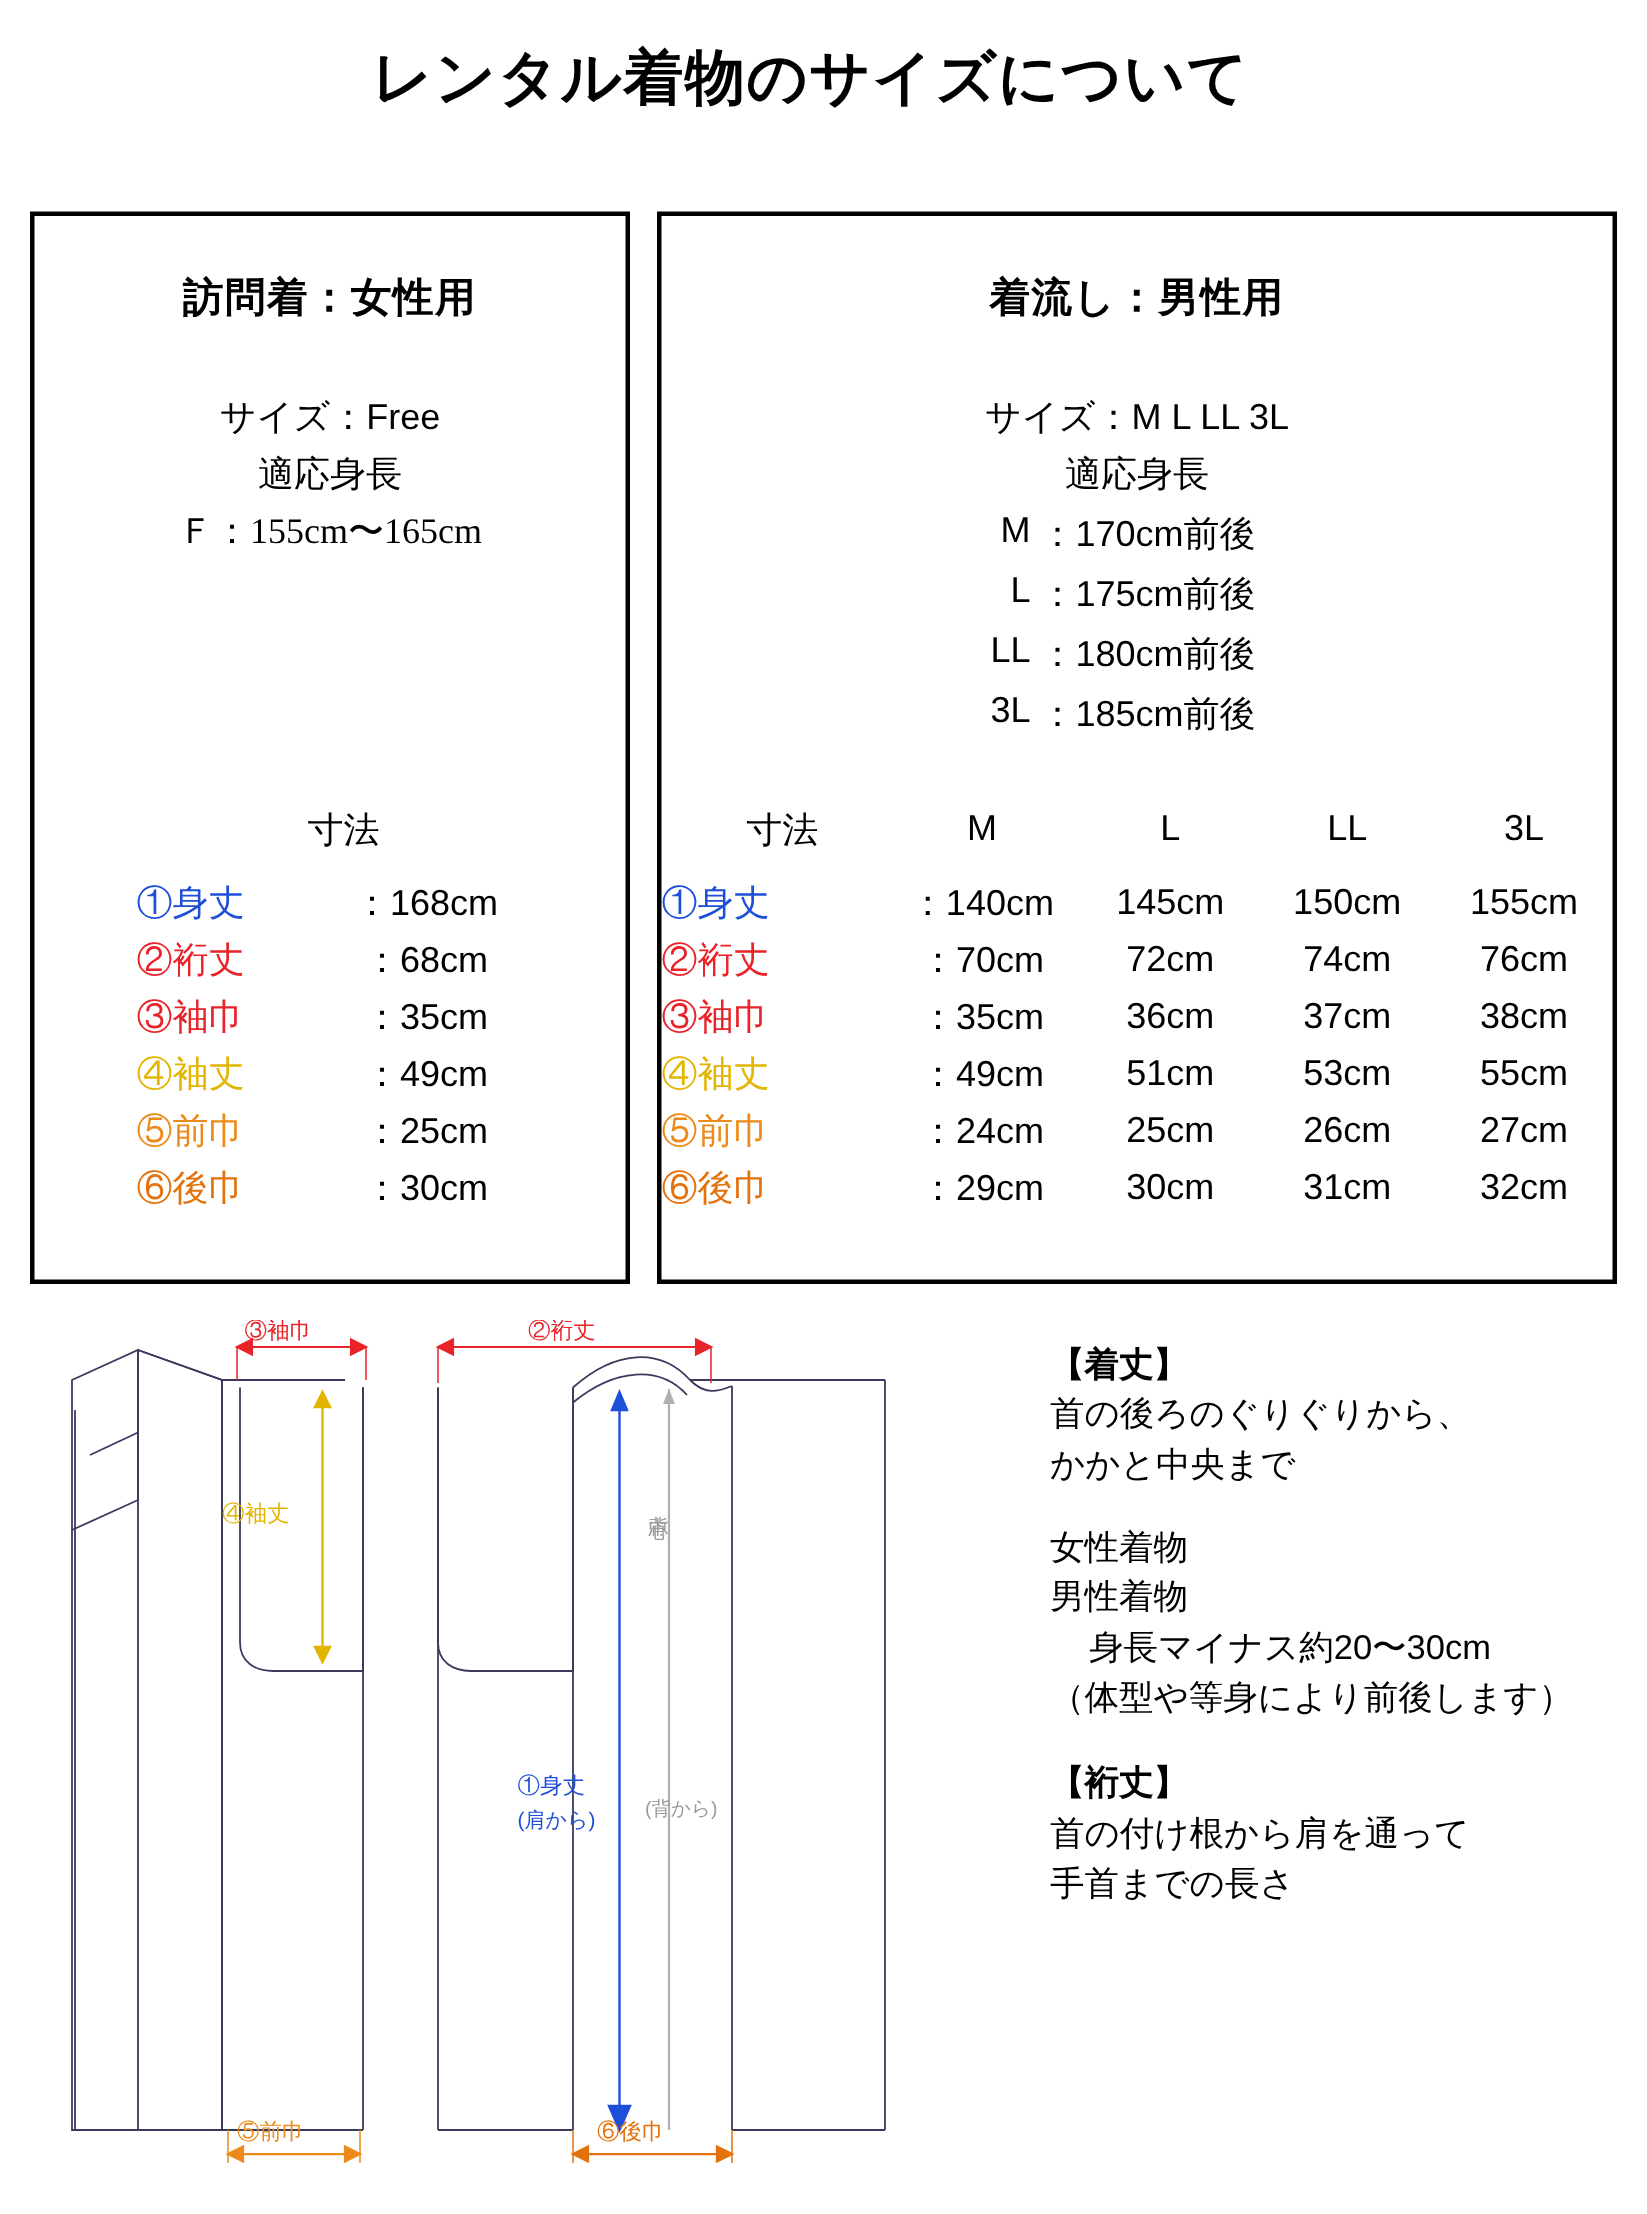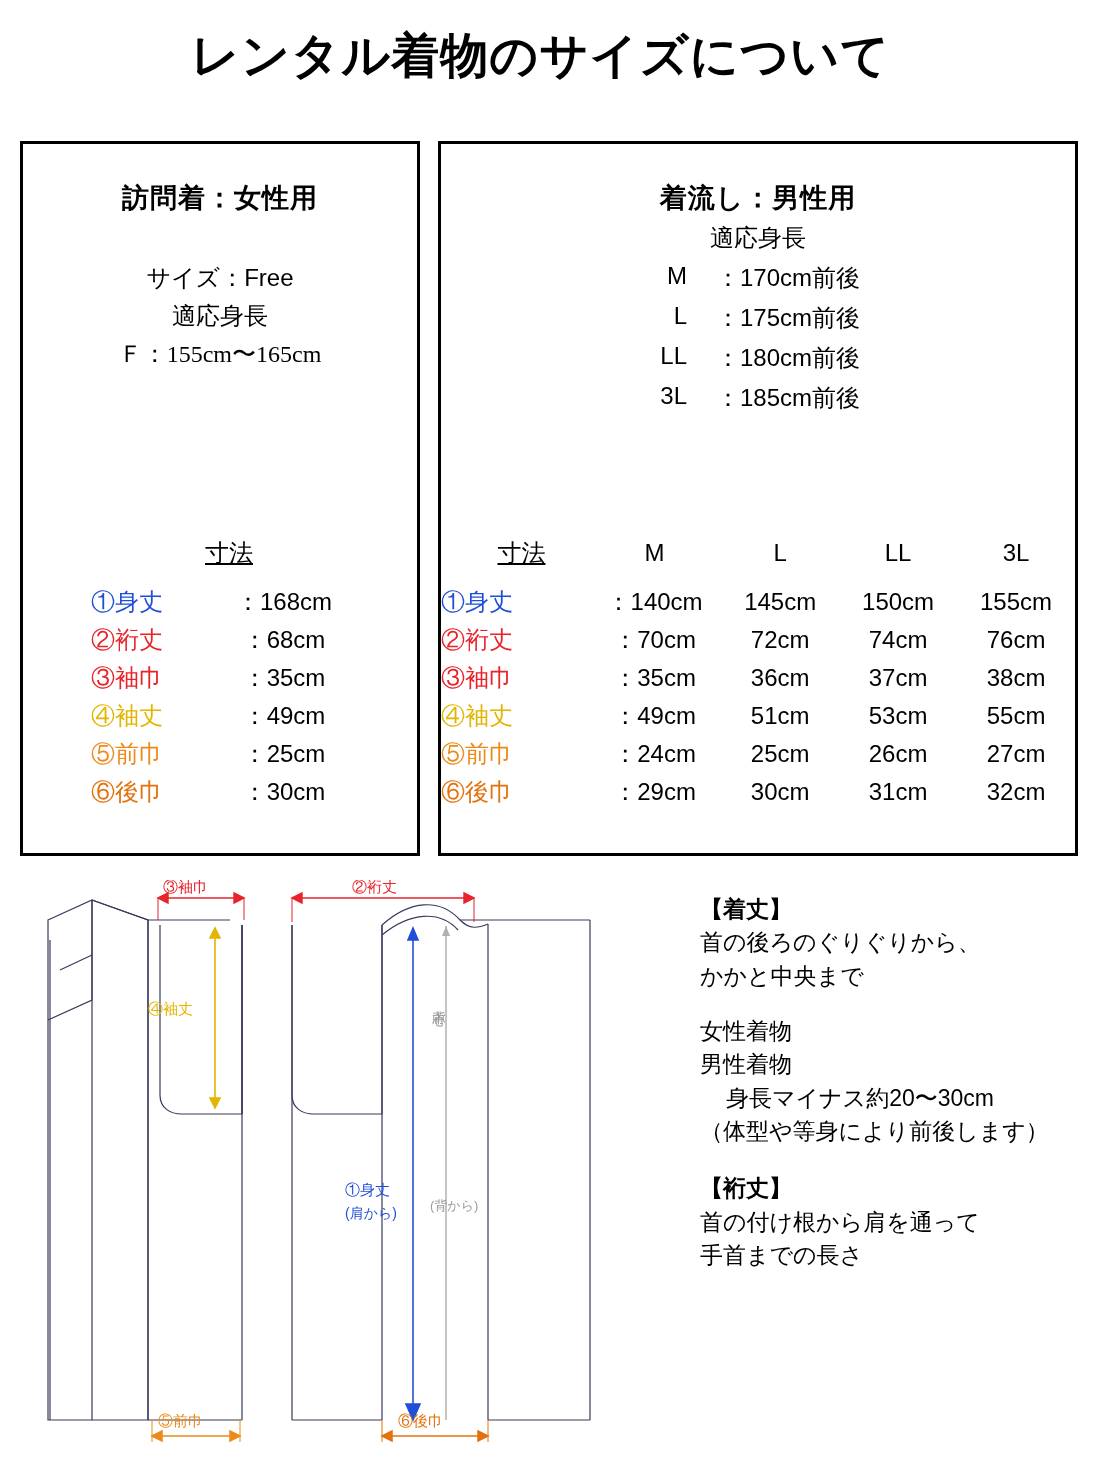--- a/index.html
+++ b/index.html
@@ -14,21 +14,21 @@
     font-family: "Liberation Sans", sans-serif;
     color: #000000;
     overflow: hidden;
   }
   .page-title {
     position: absolute;
     top: 24px;
     left: 0;
     width: 1081px;
     text-align: center;
-    font-size: 48px;
+    font-size: 40px;
     font-weight: bold;
     letter-spacing: 1px;
   }
   .panel {
     position: absolute;
     border: 3px solid #000;
     box-sizing: border-box;
     background: #fff;
     margin-top: 25px;
   }
@@ -69,21 +69,21 @@
     justify-content: center;
     margin-top: 8px;
   }
   .height-row .hl {
     width: 54px;
     text-align: right;
     padding-right: 6px;
   }
   .height-row .hv {
     width: 190px;
-    text-align: center;
+    text-align: left;
   }
   
   .meas {
     position: absolute;
     left: 0;
     width: 100%;
   }
   .meas table {
     border-collapse: collapse;
     margin: 0 auto;
@@ -98,21 +98,21 @@
     padding-right: 4px !important;
   }
   .female-meas { top: 390px; }
   .female-meas td.lbl { width: 120px; }
   .female-meas td.val { width: 130px; text-align: center; padding-left: 4px !important; }
   .male-meas { top: 390px; }
   .male-meas td.lbl { width: 120px; }
   .male-meas td.v1 { width: 135px; text-align: center; padding-left: 4px !important; }
   .male-meas td.v { width: 120px; text-align: center; }
   .hdr td { font-size: 24px; padding-bottom: 14px; }
-  .hdr .lbl { text-align: center; padding-left: 22px; text-decoration: underline; }
+  .hdr .lbl { text-align: center; padding-left: 22px; }
   .c-blue { color: #1f4fd8; }
   .c-red  { color: #e8232a; }
   .c-yellow { color: #e3b500; }
   .c-orange { color: #ec8b1b; }
   .c-darkorange { color: #e3720c; }
 
   
   .diagram {
     position: absolute;
     top: 880px;
@@ -177,20 +177,21 @@
         <td class="lbl c-darkorange"><span>⑥</span><span>後巾</span></td>
         <td class="val">：30cm</td>
       </tr>
     </tbody>
       </table>
   </div>
 </div>
 
 <div class="panel panel-male">
   <div class="panel-title">着流し：男性用</div>
+  <div class="size-line" style="margin-top:46px">サイズ：M  L  LL  3L</div>
   <div class="size-line tight">適応身長</div>
 
   <div class="height-list">
     <div class="height-row">
       <div class="hl">M</div>
       <div class="hv">：170cm前後</div>
     </div>
     <div class="height-row">
       <div class="hl">L</div>
       <div class="hv">：175cm前後</div>

